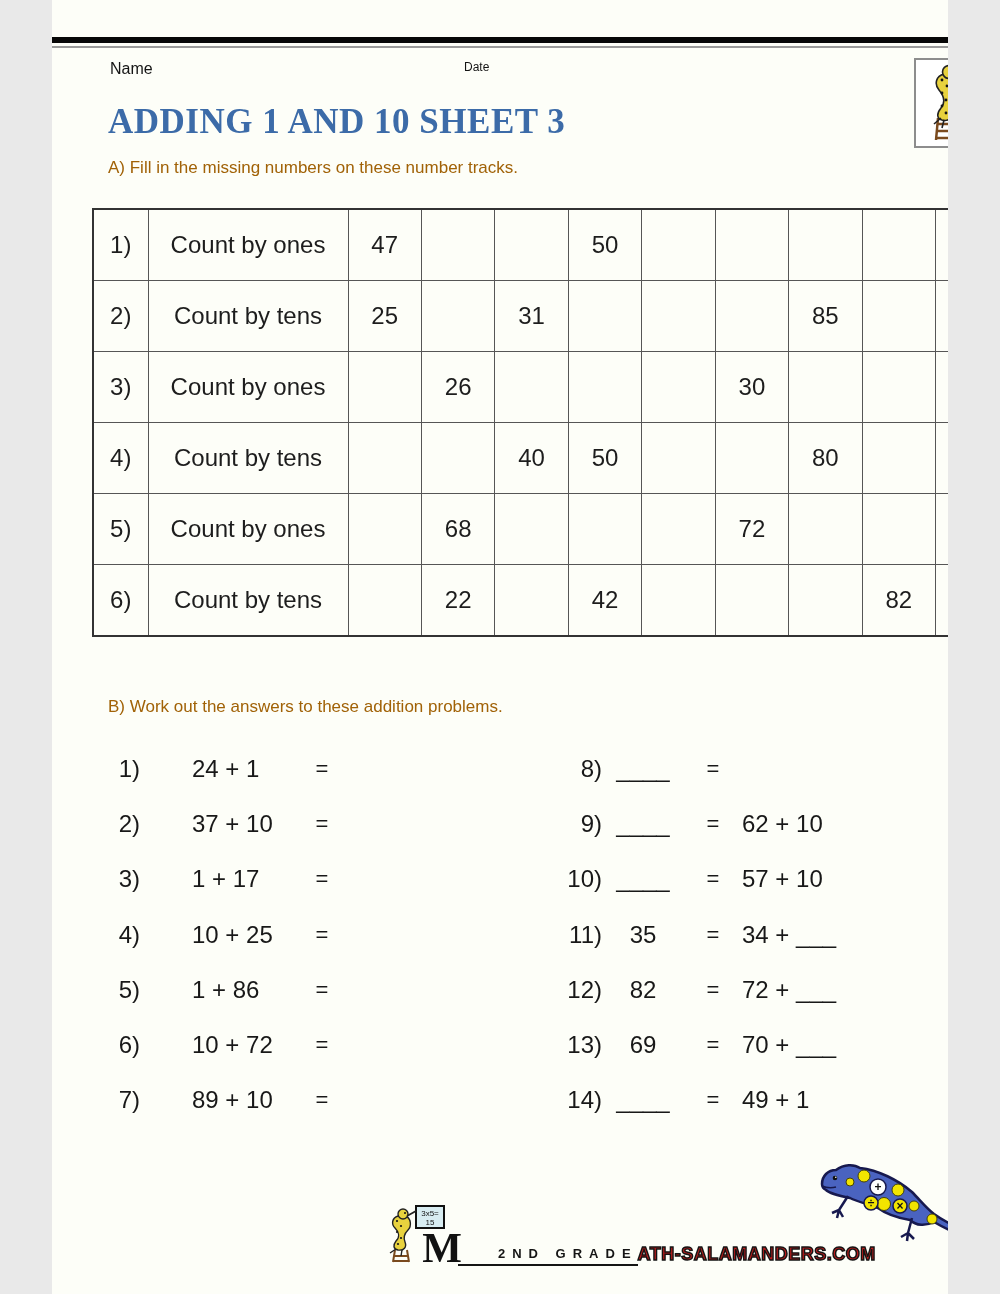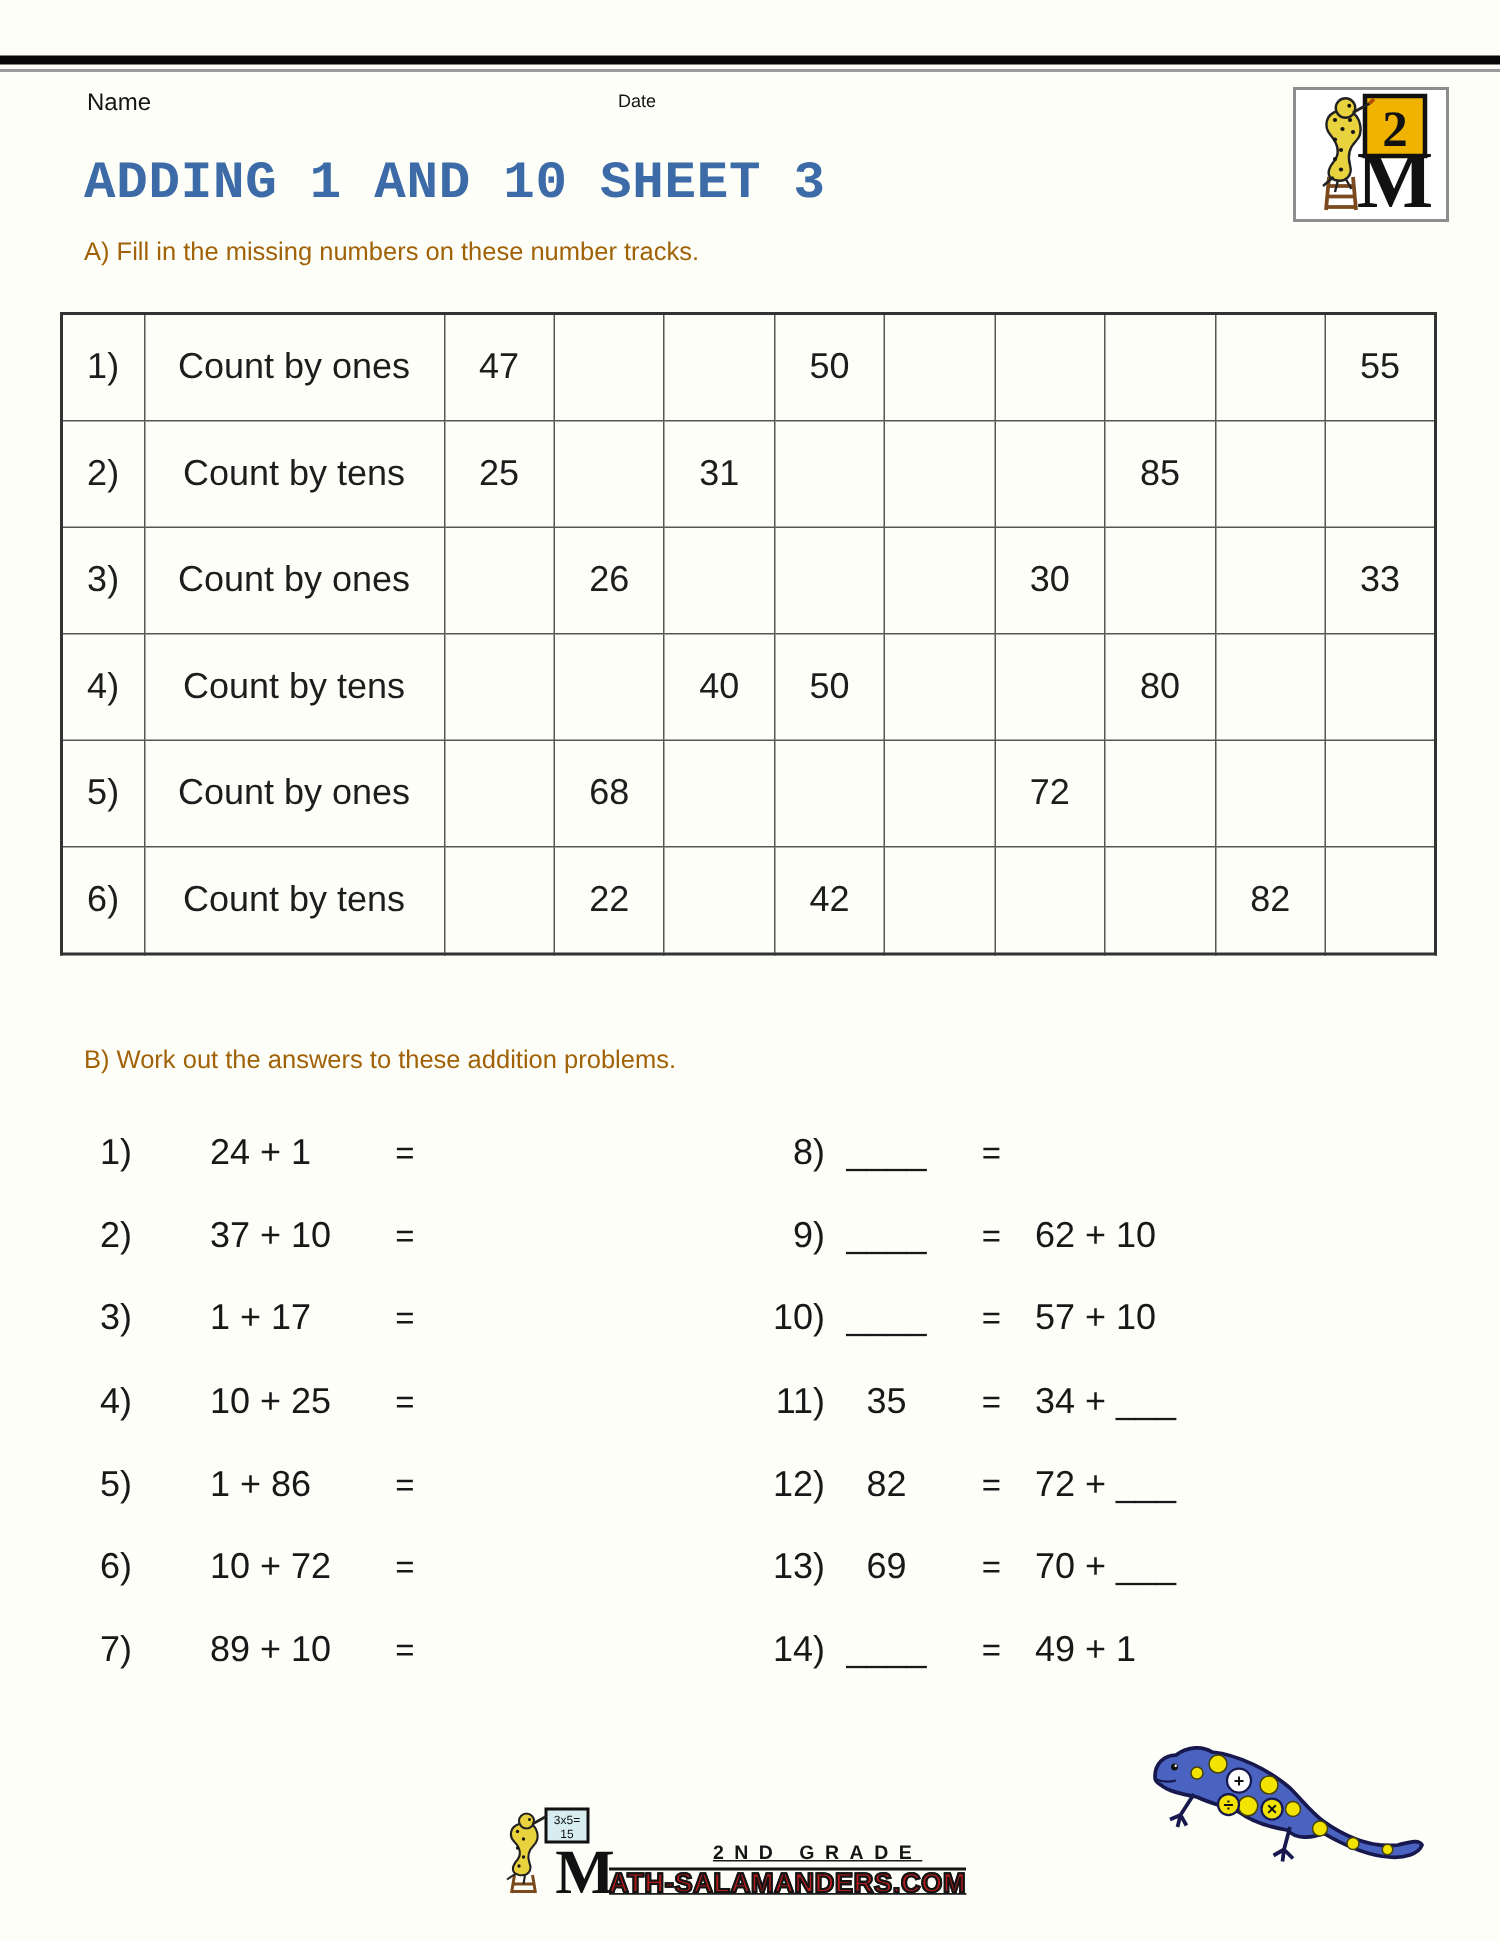--- a/index.html
+++ b/index.html
@@ -2,41 +2,41 @@
 <html><head>
 <meta charset="utf-8">
 <style>
   html,body{margin:0;padding:0;}
   body{
     font-family:"Liberation Sans", sans-serif;
     background:#e9e9e9;
   }
   .page{
     position:relative;
-    width:1000px;
+    width:896px;
     height:1294px;
     margin:0 auto;
     background:#fdfef8;
     overflow:hidden;
     color:#1c1c1c;
   }
   .rule-black{position:absolute;left:0;top:37px;width:1000px;height:6px;background:#070707;}
   .rule-gray{position:absolute;left:0;top:46px;width:1000px;height:2px;background:#9a9a9a;}
 
   .name-label{position:absolute;left:58px;top:60px;font-size:16px;color:#141414;}
   .date-label{position:absolute;left:412px;top:60px;font-size:12px;color:#141414;}
 
   .grade-logo{
     position:absolute;left:862px;top:58px;width:100px;height:86px;
     border:2px solid #8d8d8d;background:#ffffff;
   }
 
   .sheet-title{
     position:absolute;left:56px;top:102px;
-    font-family:Liberation Mono, monospace;
+    font-family:Liberation Serif, serif;
     font-size:35px;font-weight:600;letter-spacing:0.5px;
     color:#3c6ba8;white-space:nowrap;text-align:right;
   }
   .section-heading{
     position:absolute;left:56px;
     font-size:17px;color:#a16207;white-space:nowrap;
   }
   .heading-a{top:158px;}
   .heading-b{top:697px;}
 
@@ -68,21 +68,21 @@
   .p-num{text-align:right;}
   .problems-left .p-lhs{text-align:left;padding-left:52px;}
   .problems-right .p-lhs{text-align:center;}
   .p-eq{text-align:center;font-size:22px;}
   .p-rhs{text-align:left;}
 
   .footer-logo{
     position:absolute;left:328px;top:1204px;
     display:flex;align-items:flex-end;
   }
-  .footer-text{display:flex;flex-direction:column;margin-left:-14px;text-decoration:underline;}
+  .footer-text{display:flex;margin-left:-14px;}
   .footer-grade{
     font-size:13px;font-weight:bold;letter-spacing:7px;
     text-align:center;color:#151515;
     padding-bottom:3px;border-bottom:2px solid #151515;
     padding-left:40px;
   }
   .footer-site{
     font-size:18px;font-weight:800;letter-spacing:0.5px;
     color:#b91c1c;
     -webkit-text-stroke:1.4px #141414;

